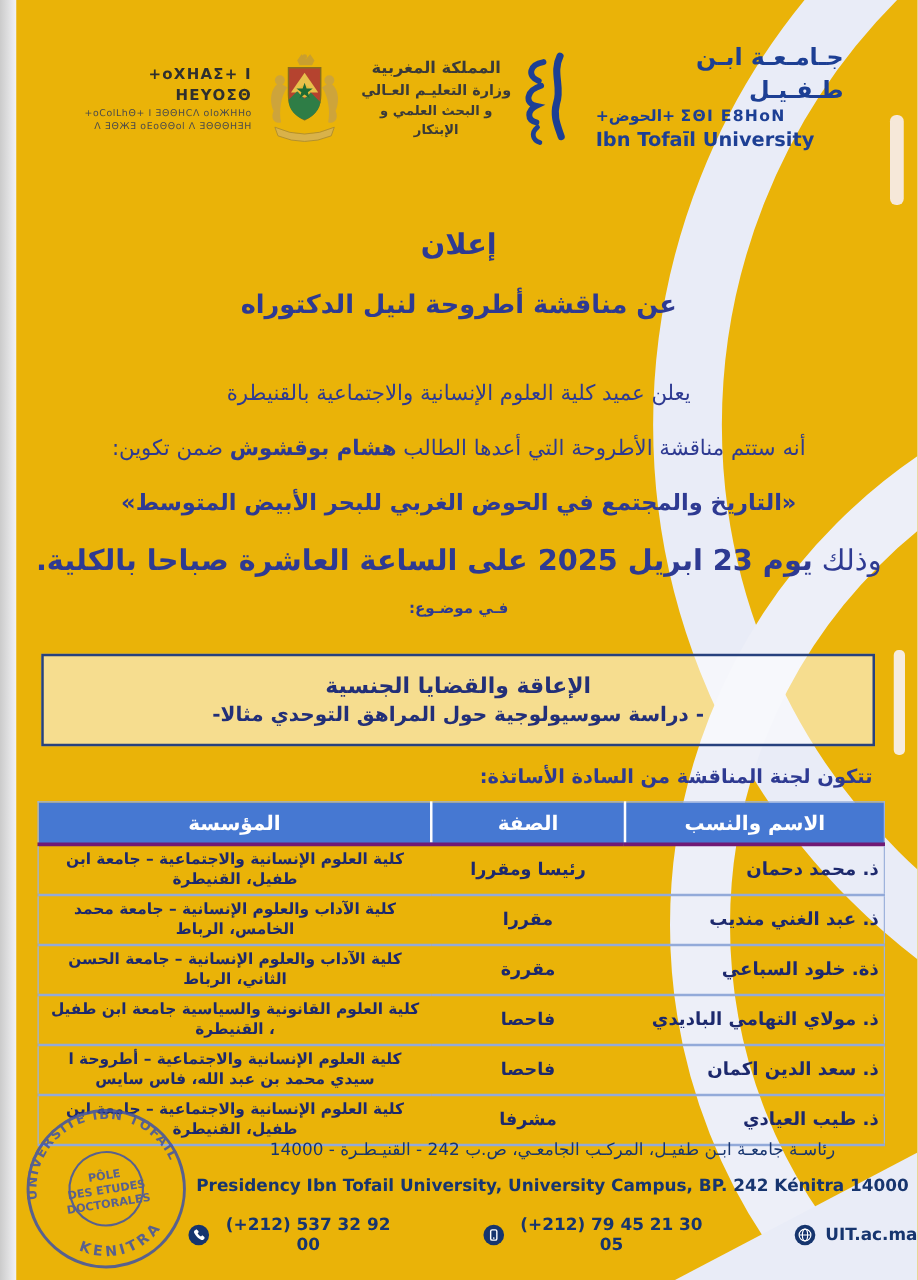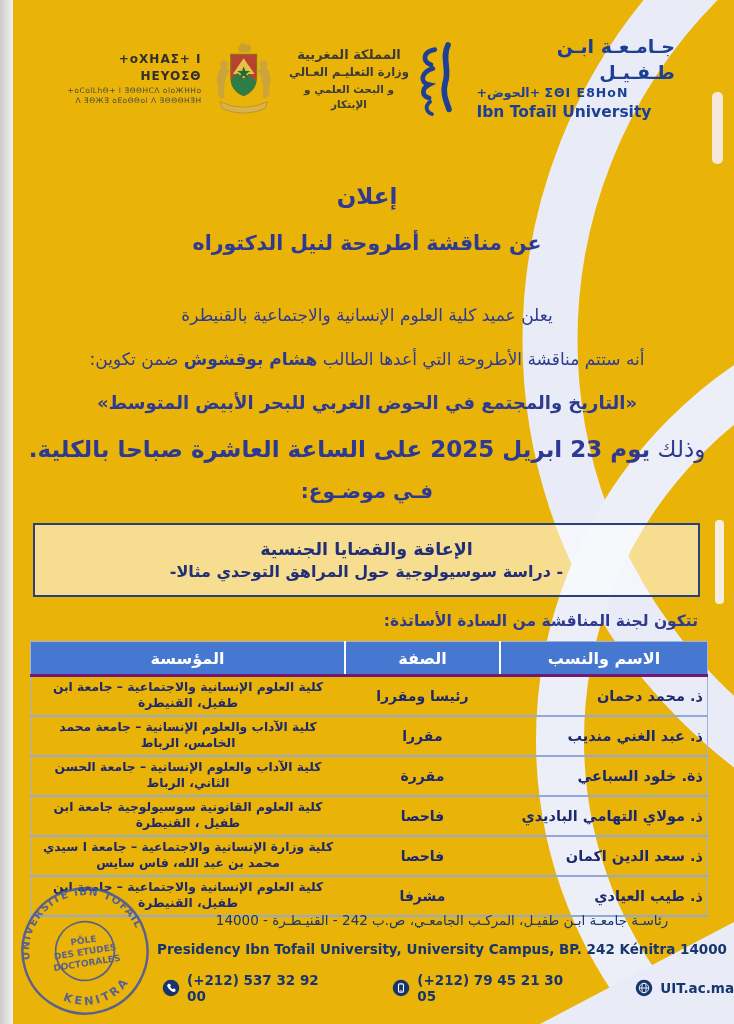--- a/index.html
+++ b/index.html
@@ -34,21 +34,21 @@
   .uni-en { font-size:15.5px; font-weight:bold; }
 
   
   .centered { position:absolute; left:0; width:100%; text-align:center; direction:rtl; }
   .title { top:183px; font-size:23px; font-weight:bold; }
   .subtitle { top:231px; font-size:20.5px; font-weight:bold; }
   .p1 { top:305px; font-size:17px; }
   .p2 { top:349px; font-size:17px; }
   .program { top:392px; font-size:18px; font-weight:bold; }
   .dateline { top:436px; font-size:23px; }
-  .subject { top:479px; font-size:20px; font-weight:bold; }
+  .subject { top:479px; font-size:12px; font-weight:bold; }
   .bold { font-weight:bold; }
 
   .thesis-box {
     position:absolute; top:523px; left:33px; right:34px; height:74px;
     border:2px solid #27417e; background:rgba(255,255,255,.55);
     display:flex; flex-direction:column; justify-content:center; align-items:center;
     direction:rtl; gap:3px; color:#222f78;
   }
   .thesis-box .l1 { font-size:17.5px; font-weight:bold; }
   .thesis-box .l2 { font-size:16px; font-weight:bold; }
@@ -71,22 +71,22 @@
     background:rgba(255,255,255,.0); }
   td.c-name { text-align:right; padding-right:4px; font-size:14.5px; font-weight:bold; width:208px; }
   td.c-role { text-align:center; font-size:14px; font-weight:bold; width:155px; }
   td.c-inst { text-align:center; font-size:12.3px; font-weight:bold; line-height:1.3; width:315px; }
 
   
   .addr-ar { position:absolute; top:912px; left:150px; right:0; text-align:center;
     direction:rtl; font-size:13.5px; color:#17356f; }
   .addr-en { position:absolute; top:941px; left:150px; right:0; text-align:center;
     font-size:13.5px; font-weight:bold; color:#17356f; }
-  .contacts { position:absolute; top:972px; left:162px; right:0;
-    display:flex; justify-content:center; gap:68px; }
+  .contacts { position:absolute; top:972px; left:150px; right:0;
+    display:flex; justify-content:center; gap:68px;text-align:center; }
   .contact { display:flex; align-items:center; gap:7px;
     font-size:13.5px; font-weight:bold; color:#17356f; }
   .cicon { width:18px; height:18px; flex:0 0 auto; }
 
   
   .stamp { position:absolute; left:14px; top:880px; width:142px; height:142px;
     transform:rotate(-16deg); opacity:.85; z-index:2; }
 </style>
 </head>
 <body>
@@ -200,27 +200,27 @@
 
       <tr>
         <td class="c-name">ذة. خلود السباعي</td>
         <td class="c-role">مقررة</td>
         <td class="c-inst">كلية الآداب والعلوم الإنسانية – جامعة الحسن الثاني، الرباط</td>
       </tr>
 
       <tr>
         <td class="c-name">ذ. مولاي التهامي الباديدي</td>
         <td class="c-role">فاحصا</td>
-        <td class="c-inst">كلية العلوم القانونية سوسيولوجية جامعة ابن طفيل ، القنيطرة</td>
+        <td class="c-inst">كلية العلوم القانونية والسياسية جامعة ابن طفيل ، القنيطرة</td>
       </tr>
 
       <tr>
         <td class="c-name">ذ. سعد الدين اكمان</td>
         <td class="c-role">فاحصا</td>
-        <td class="c-inst">كلية وزارة الإنسانية والاجتماعية – جامعة ا سيدي محمد بن عبد الله، فاس سايس</td>
+        <td class="c-inst">كلية العلوم الإنسانية والاجتماعية – أطروحة ا سيدي محمد بن عبد الله، فاس سايس</td>
       </tr>
 
       <tr>
         <td class="c-name">ذ. طيب العيادي</td>
         <td class="c-role">مشرفا</td>
         <td class="c-inst">كلية العلوم الإنسانية والاجتماعية – جامعة ابن طفيل، القنيطرة</td>
       </tr>
     </tbody>
       </table>
     </div>

